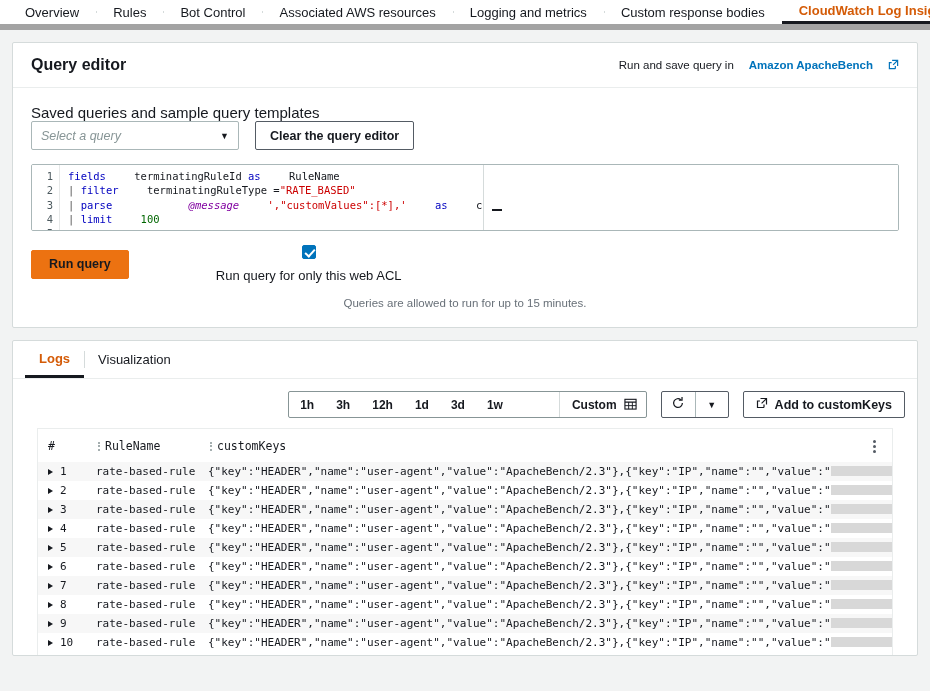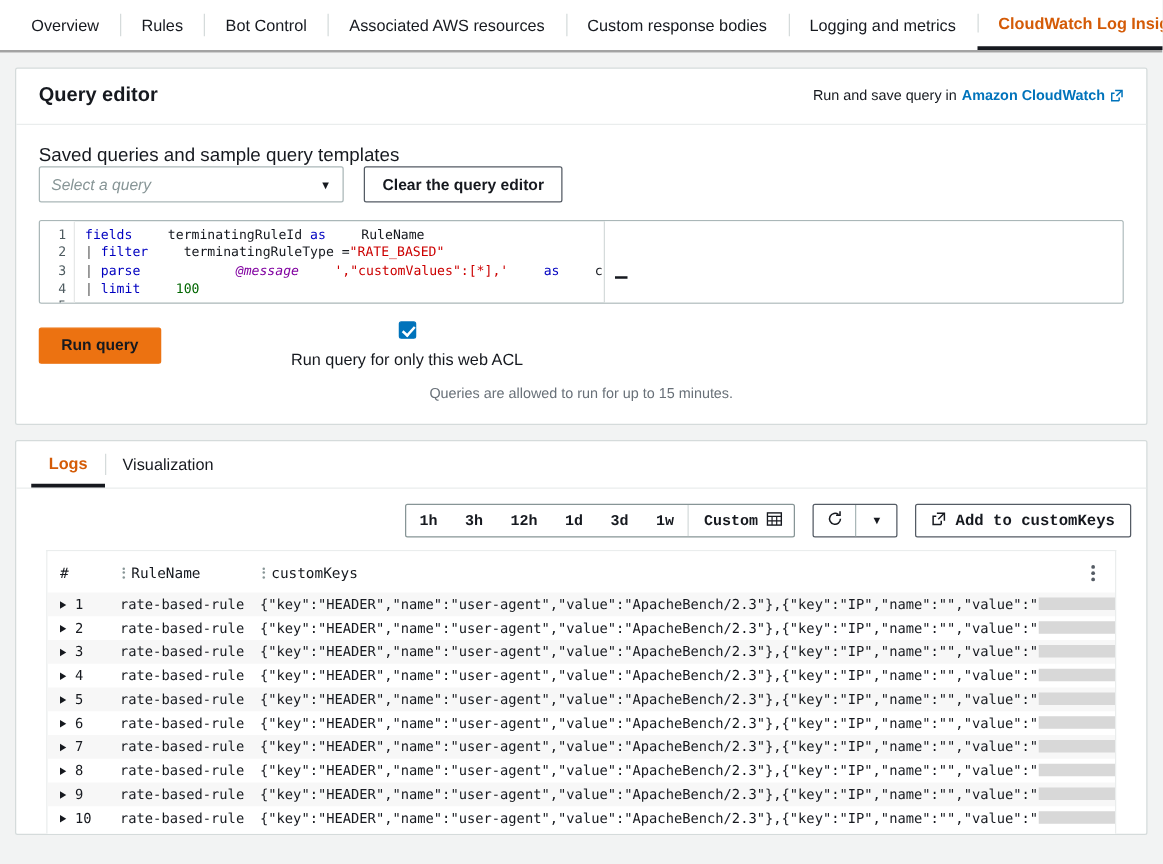--- a/index.html
+++ b/index.html
@@ -7,25 +7,25 @@
     width: 930px; height: 691px;
     background: #f2f3f3;
     font-family: "Liberation Sans", sans-serif;
     font-size: 13px;
     color: #16191f;
     overflow: hidden;
   }
 
   
   .tabbar {
-    height: 42px;
+    height: 30px;
     background: #ffffff;
     display: flex;
     align-items: stretch;
-    border-bottom: 2px solid #a3a3a3;
+    border-bottom: 6px solid #a3a3a3;
     padding-left: 8px;
   }
   .tab {
     display: flex;
     align-items: center;
     padding: 0 17px;
     font-size: 13px;
     color: #16191f;
     font-weight: 400;
     cursor: pointer;
@@ -53,31 +53,31 @@
     margin: 12px 12px 0 12px;
   }
   .panel-header {
     padding: 13px 18px 13px 18px;
     border-bottom: 1px solid #eaeded;
     display: flex;
     align-items: center;
     justify-content: space-between;
   }
   .panel-title { font-size: 16px; font-weight: 700; color: #16191f; }
-  .header-right { font-size: 11.5px; color: #16191f; display:flex; align-items:flex-start; gap:4px; }
+  .header-right { font-size: 11.5px; color: #16191f; display:flex; align-items:flex-start; gap:15px; }
   .link { color: #0073bb; font-weight: 700; text-decoration: none; cursor: pointer; }
   .ext-ico { width: 11px; height: 11px; display:inline-block; }
 
   .panel-body { padding: 16px 18px 18px 18px; }
   .section-title { font-size: 15px; font-weight: 400; color: #16191f; margin-bottom: 0; }
 
   
   .form-row { display: flex; align-items: center; gap: 16px; margin-bottom: 14px; }
   .select {
-    width: 244px; height: 29px;
+    width: 208px; height: 29px;
     border: 1px solid #aab7b8;
     border-radius: 2px;
     background: #fff;
     display: flex; align-items: center;
     justify-content: space-between;
     padding: 0 9px;
     cursor: pointer;
   }
   .select .ph { color: #879596; font-style: italic; font-size: 12.5px; }
   .caret { font-size: 9px; color: #16191f; }
@@ -141,21 +141,21 @@
   .pln { color: #16191f; margin-left: 22px; }
   .editor-pane2 { flex: 1; background:#fff; position: relative; }
   .resize-handle {
     position: absolute;
     left: 8px; top: 44px;
     width: 10px; height: 2px;
     background: #16191f;
   }
 
   
-  .run-row { display:flex; align-items:center; gap: 17px; margin-top: 14px; }
+  .run-row { display:flex; align-items:center; gap: 0; margin-top: 14px; }
   .run-btn {
     background: #ec7211;
     border: 1px solid #ec7211;
     color: #16191f;
     font-weight: 700;
     font-size: 12.5px;
     height: 29px;
     padding: 0 17px;
     border-radius: 2px;
     cursor: pointer;
@@ -202,37 +202,36 @@
     content:"";
     position:absolute; left:0; top:10px; bottom:10px;
     width:1px; background:#d5dbdb;
   }
   .tab2.active { color:#d45b07; font-weight:700; border-bottom:3px solid #16191f; }
 
   .toolbar {
     display:flex; align-items:center; justify-content:flex-end;
     gap: 14px;
     padding: 12px 12px 10px 12px;
-    font-family: Liberation Mono, monospace;
   }
   .seg {
     display:flex;
     border:1px solid #879596;
     border-radius:2px;
     height:27px;
     overflow:hidden;
     background:#fff;
   }
   .seg-item {
     padding: 0 11px;
     display:flex; align-items:center;
     font-size:12px; font-weight:700; color:#16191f;
     cursor:pointer;
   }
-  .seg-item.custom { border-left:1px solid #d5dbdb; gap:7px; padding: 0 9px 0 12px; }
+  .seg-item.custom { border-left:1px solid #d5dbdb; gap:7px; padding: 0 9px 0 12px; margin-left: 45px; }
   .group {
     display:flex; border:1px solid #545b64; border-radius:2px; height:27px; background:#fff;
   }
   .group > div {
     display:flex; align-items:center; justify-content:center;
     width:33px; cursor:pointer;
   }
   .group > div + div { border-left:1px solid #aab7b8; }
   .btn-dash {
     display:flex; align-items:center; gap:7px;
@@ -313,36 +312,36 @@
     <div class="tab">
       <span>Rules</span>
     </div>
     <div class="tab">
       <span>Bot Control</span>
     </div>
     <div class="tab">
       <span>Associated AWS resources</span>
     </div>
     <div class="tab">
+      <span>Logging and metrics</span>
+    </div>
+    <div class="tab">
       <span>Custom response bodies</span>
-    </div>
-    <div class="tab">
-      <span>Logging and metrics</span>
     </div>
     <div class="tab active">
       <span>CloudWatch Log Insights</span>
     </div>
   </div>
 
 <div class="panel">
   <div class="panel-header">
     <div class="panel-title">Query editor</div>
     <div class="header-right">
       <span>Run and save query in</span>
-      <a class="link">Amazon CloudWatch</a>
+      <a class="link">Amazon ApacheBench</a>
       <span class="ext-ico">
         <svg viewBox="0 0 12 12" width="11" height="11">
           <path d="M4.5 1.5 H10.5 V7.5" fill="none" stroke="#0073bb" stroke-width="1.3"></path>
           <path d="M10.2 1.8 L5.6 6.4" fill="none" stroke="#0073bb" stroke-width="1.3"></path>
           <path d="M8 10.5 H1.5 V4 H4" fill="none" stroke="#0073bb" stroke-width="1.3"></path>
           <path d="M8 10.5 V7.6" fill="none" stroke="#0073bb" stroke-width="1.3"></path>
         </svg>
       </span>
     </div>
   </div>

